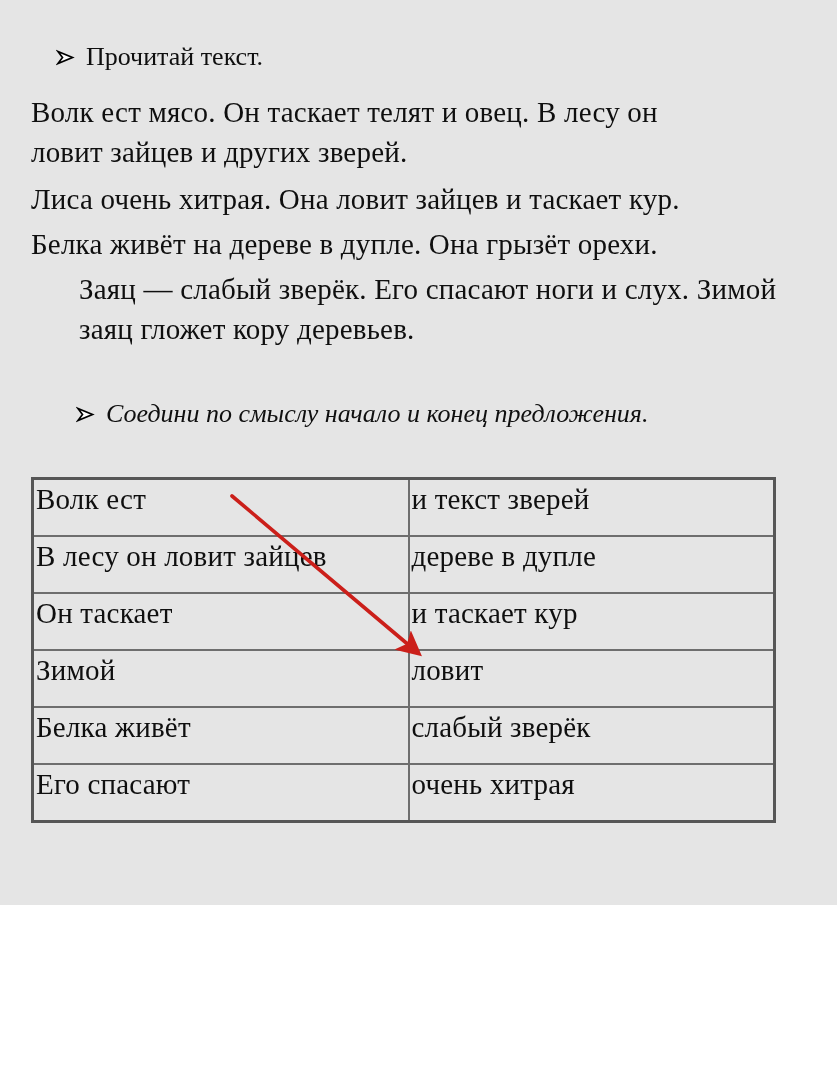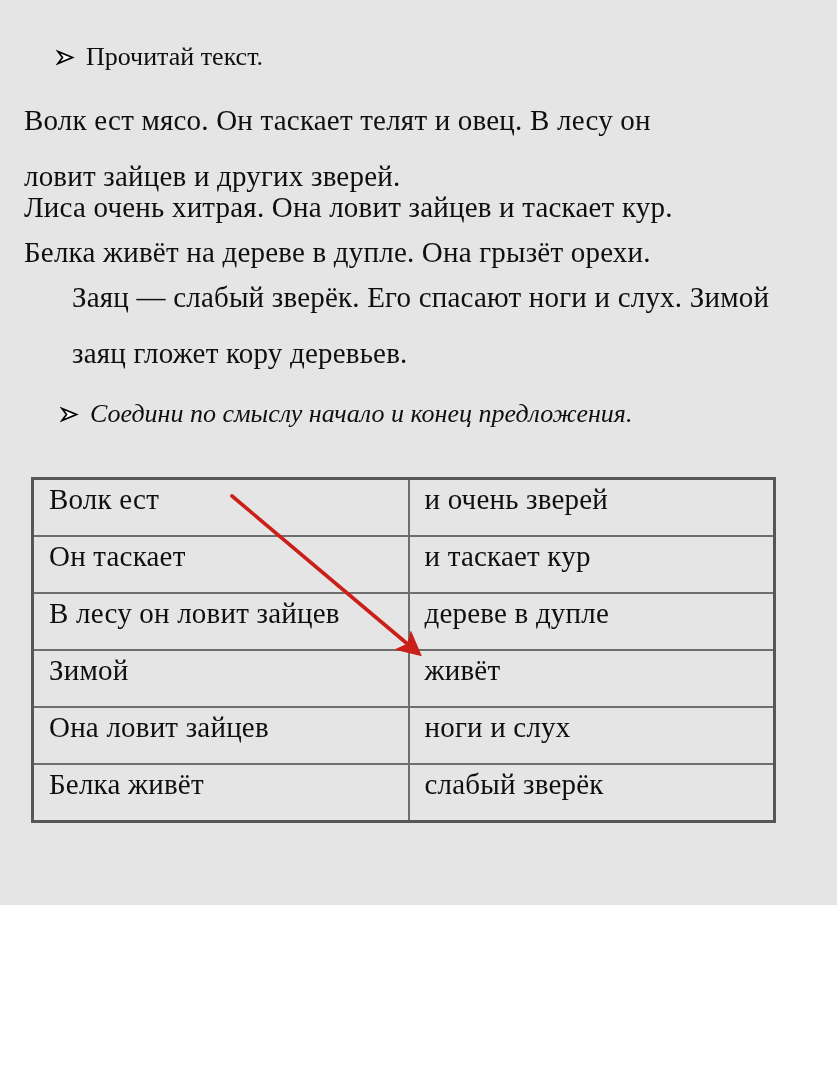--- a/index.html
+++ b/index.html
@@ -11,45 +11,45 @@
     color:#0f0f0f;
     overflow:hidden;
   }
   .instruction{
     position:absolute;
     display:flex;align-items:center;gap:11px;
     font-size:26px;font-weight:500;
     white-space:nowrap;
   }
   #instr-read{top:42px;left:56px;}
-  #instr-match{top:399px;left:60px;font-style:italic;}
+  #instr-match{top:399px;left:76px;font-style:italic;}
   .bullet-icon{display:inline-flex;flex:0 0 auto;align-items:center;}
   .para{
-    position:absolute;left:24px;width:784px;
+    position:absolute;left:31px;width:784px;
     margin:0;
-    font-size:29px;line-height:56px;
+    font-size:29px;line-height:40px;
     white-space:pre-line;
     letter-spacing:0.2px;
   }
   #para-0{top:92px;}
   #para-1{top:179px;}
   #para-2{top:224px;}
   #para-3{top:269px;margin-left:48px;}
   .match-table{
     position:absolute;left:31px;top:477px;
     width:742px;
     border-collapse:collapse;table-layout:fixed;
     border:3px solid #565656;
   }
   .match-table td{
     border:2px solid #6e6e6e;
     vertical-align:top;
     font-size:29px;
     letter-spacing:0.2px;
-    padding:3px 6px 0 15px;
+    padding:3px 6px 0 2px;
     height:52px;
     overflow:hidden;
   }
   .col-left{width:376px;}
   .col-right{width:366px;}
   .arrow-overlay{
     position:absolute;left:0;top:0;width:837px;height:1080px;
     pointer-events:none;
   }
 </style>
@@ -84,41 +84,41 @@
   </div>
 
   <table class="match-table">
     <colgroup>
         <col class="col-left">
         <col class="col-right">
       </colgroup>
     <tbody>
       <tr>
         <td>Волк ест</td>
-        <td>и очень зверей</td>
+        <td>и текст зверей</td>
+      </tr>
+      <tr>
+        <td>В лесу он ловит зайцев</td>
+        <td>дереве в дупле</td>
       </tr>
       <tr>
         <td>Он таскает</td>
         <td>и таскает кур</td>
       </tr>
       <tr>
-        <td>В лесу он ловит зайцев</td>
-        <td>дереве в дупле</td>
-      </tr>
-      <tr>
         <td>Зимой</td>
-        <td>живёт</td>
-      </tr>
-      <tr>
-        <td>Она ловит зайцев</td>
-        <td>ноги и слух</td>
+        <td>ловит</td>
       </tr>
       <tr>
         <td>Белка живёт</td>
         <td>слабый зверёк</td>
+      </tr>
+      <tr>
+        <td>Его спасают</td>
+        <td>очень хитрая</td>
       </tr>
     </tbody>
   </table>
 
   <svg class="arrow-overlay" width="837" height="1080" viewBox="0 0 837 1080">
     <defs>
       <marker id="arrowhead" markerWidth="7" markerHeight="7" refX="5.2" refY="3.5" orient="auto">
         <path id="arrow-head-path" d="M0,0 L7,3.5 L0,7 L1.6,3.5 Z" fill="#cb1f1a"></path>
       </marker>
     </defs>

